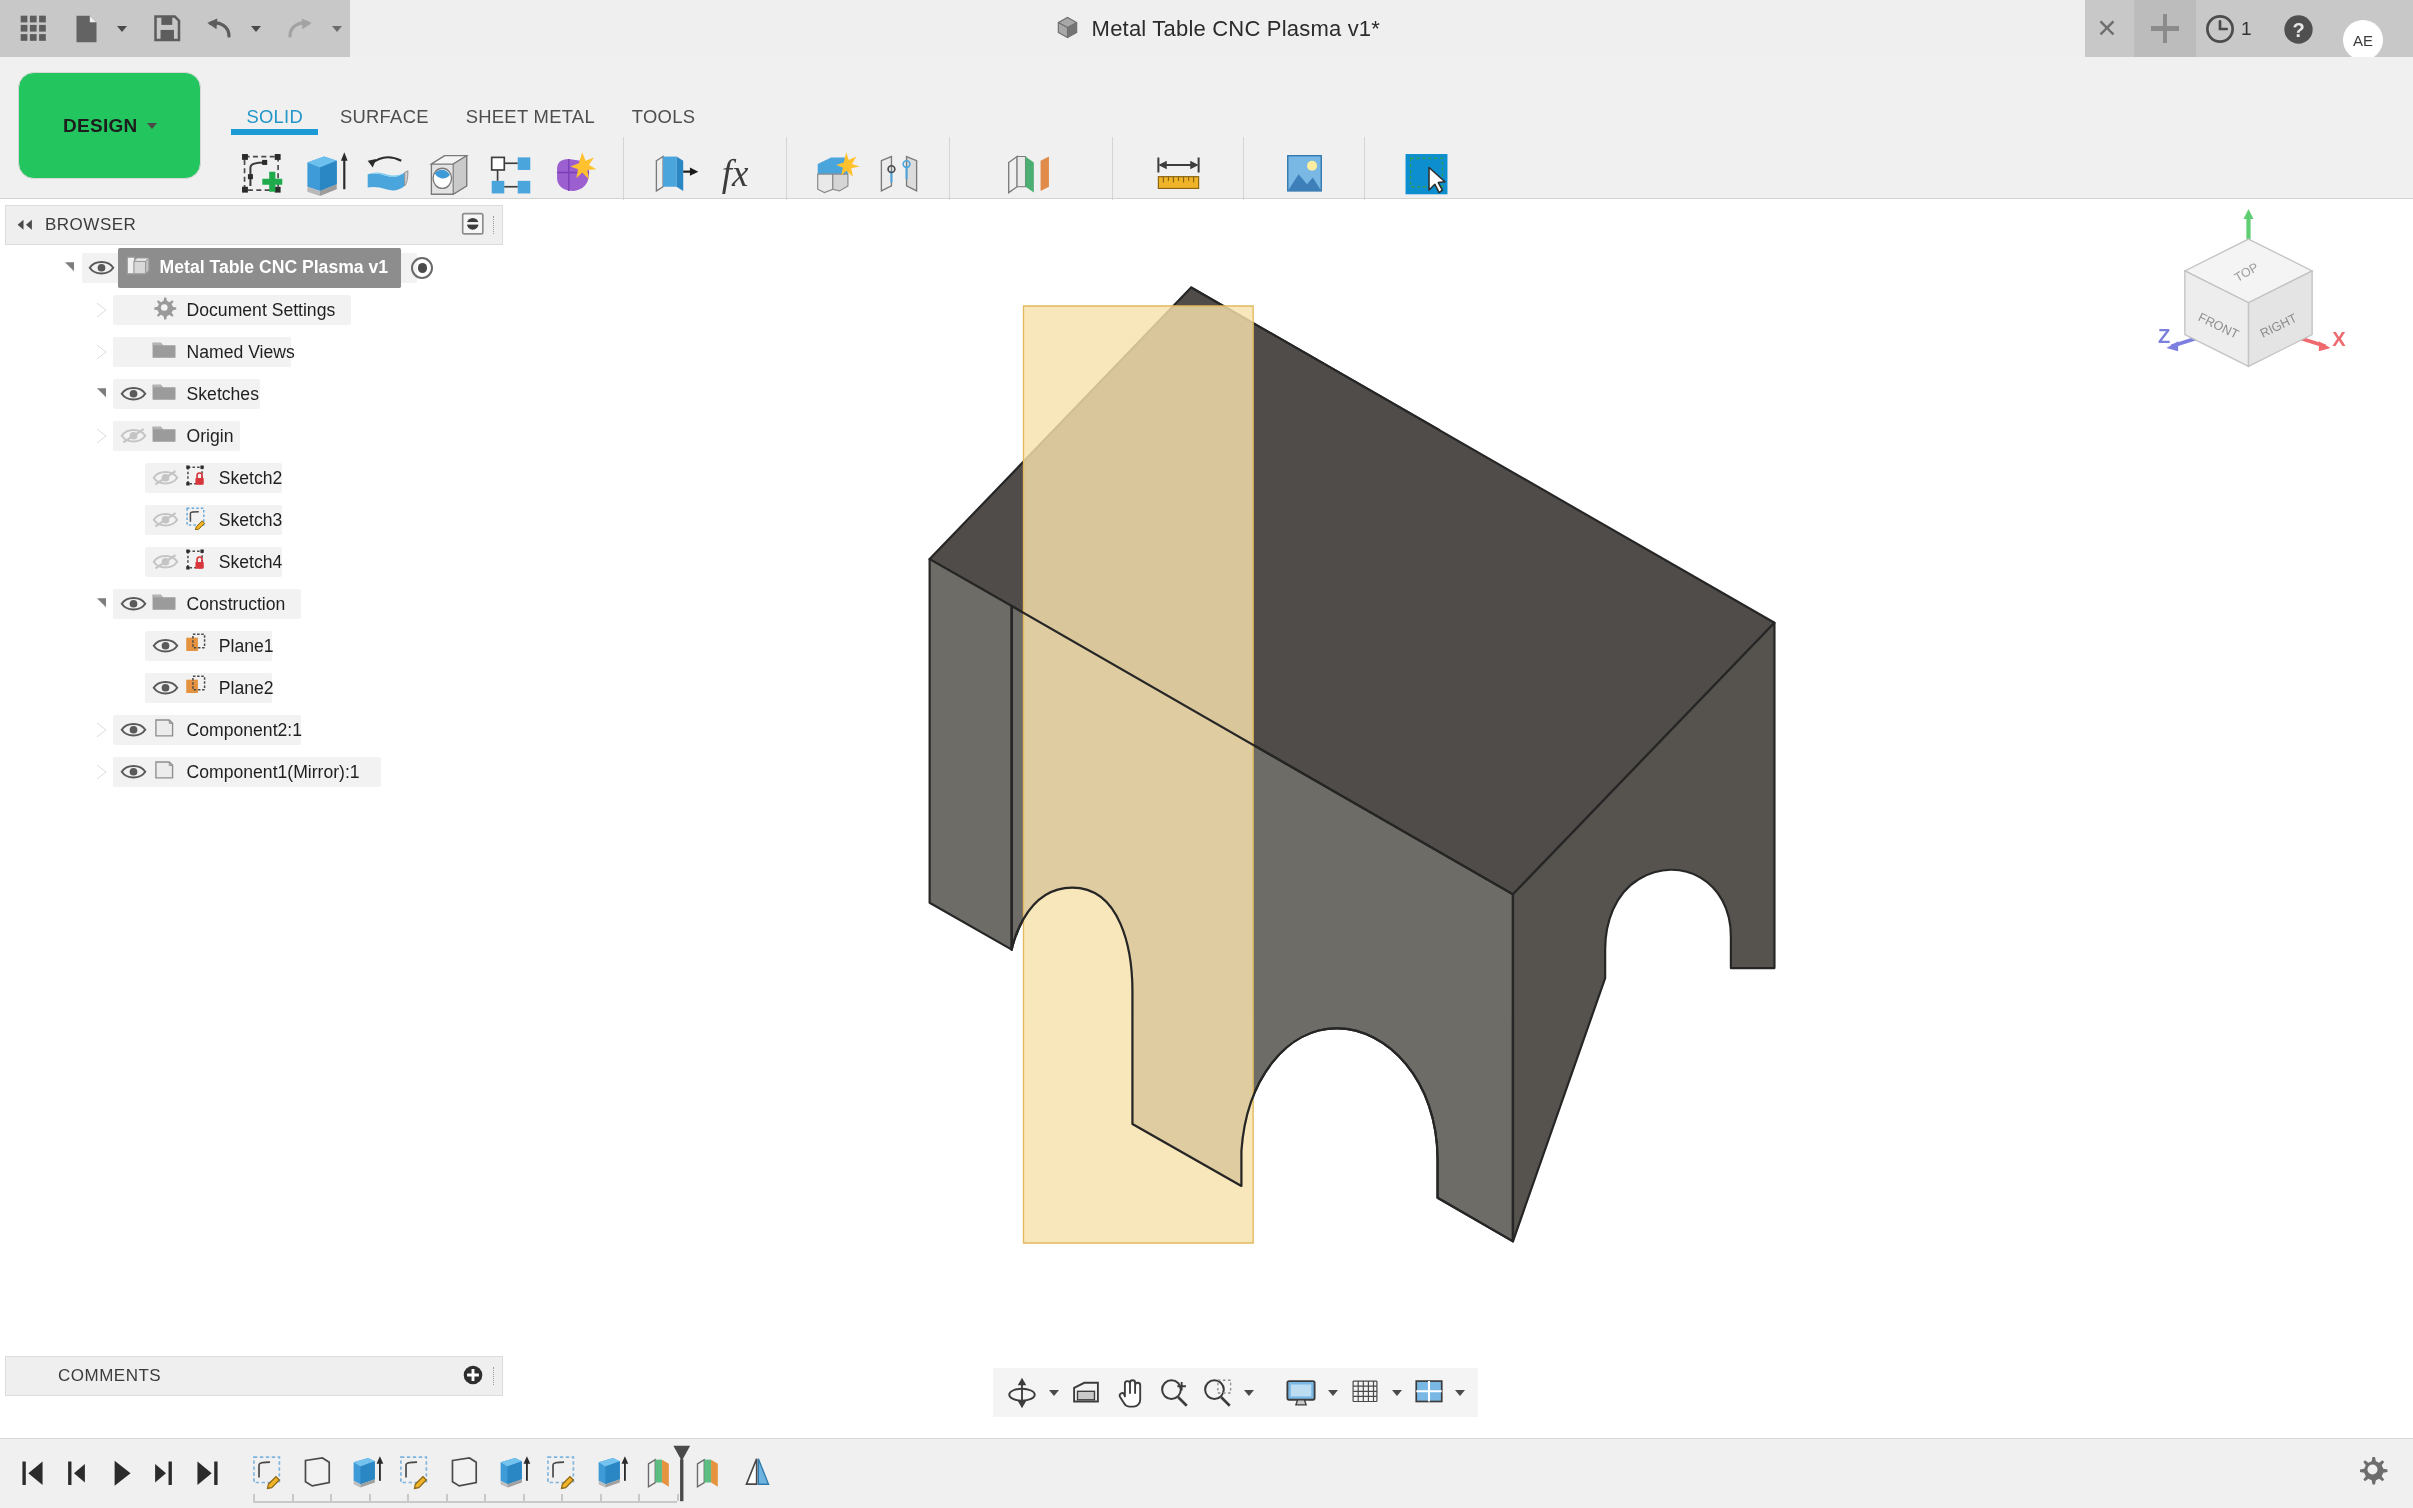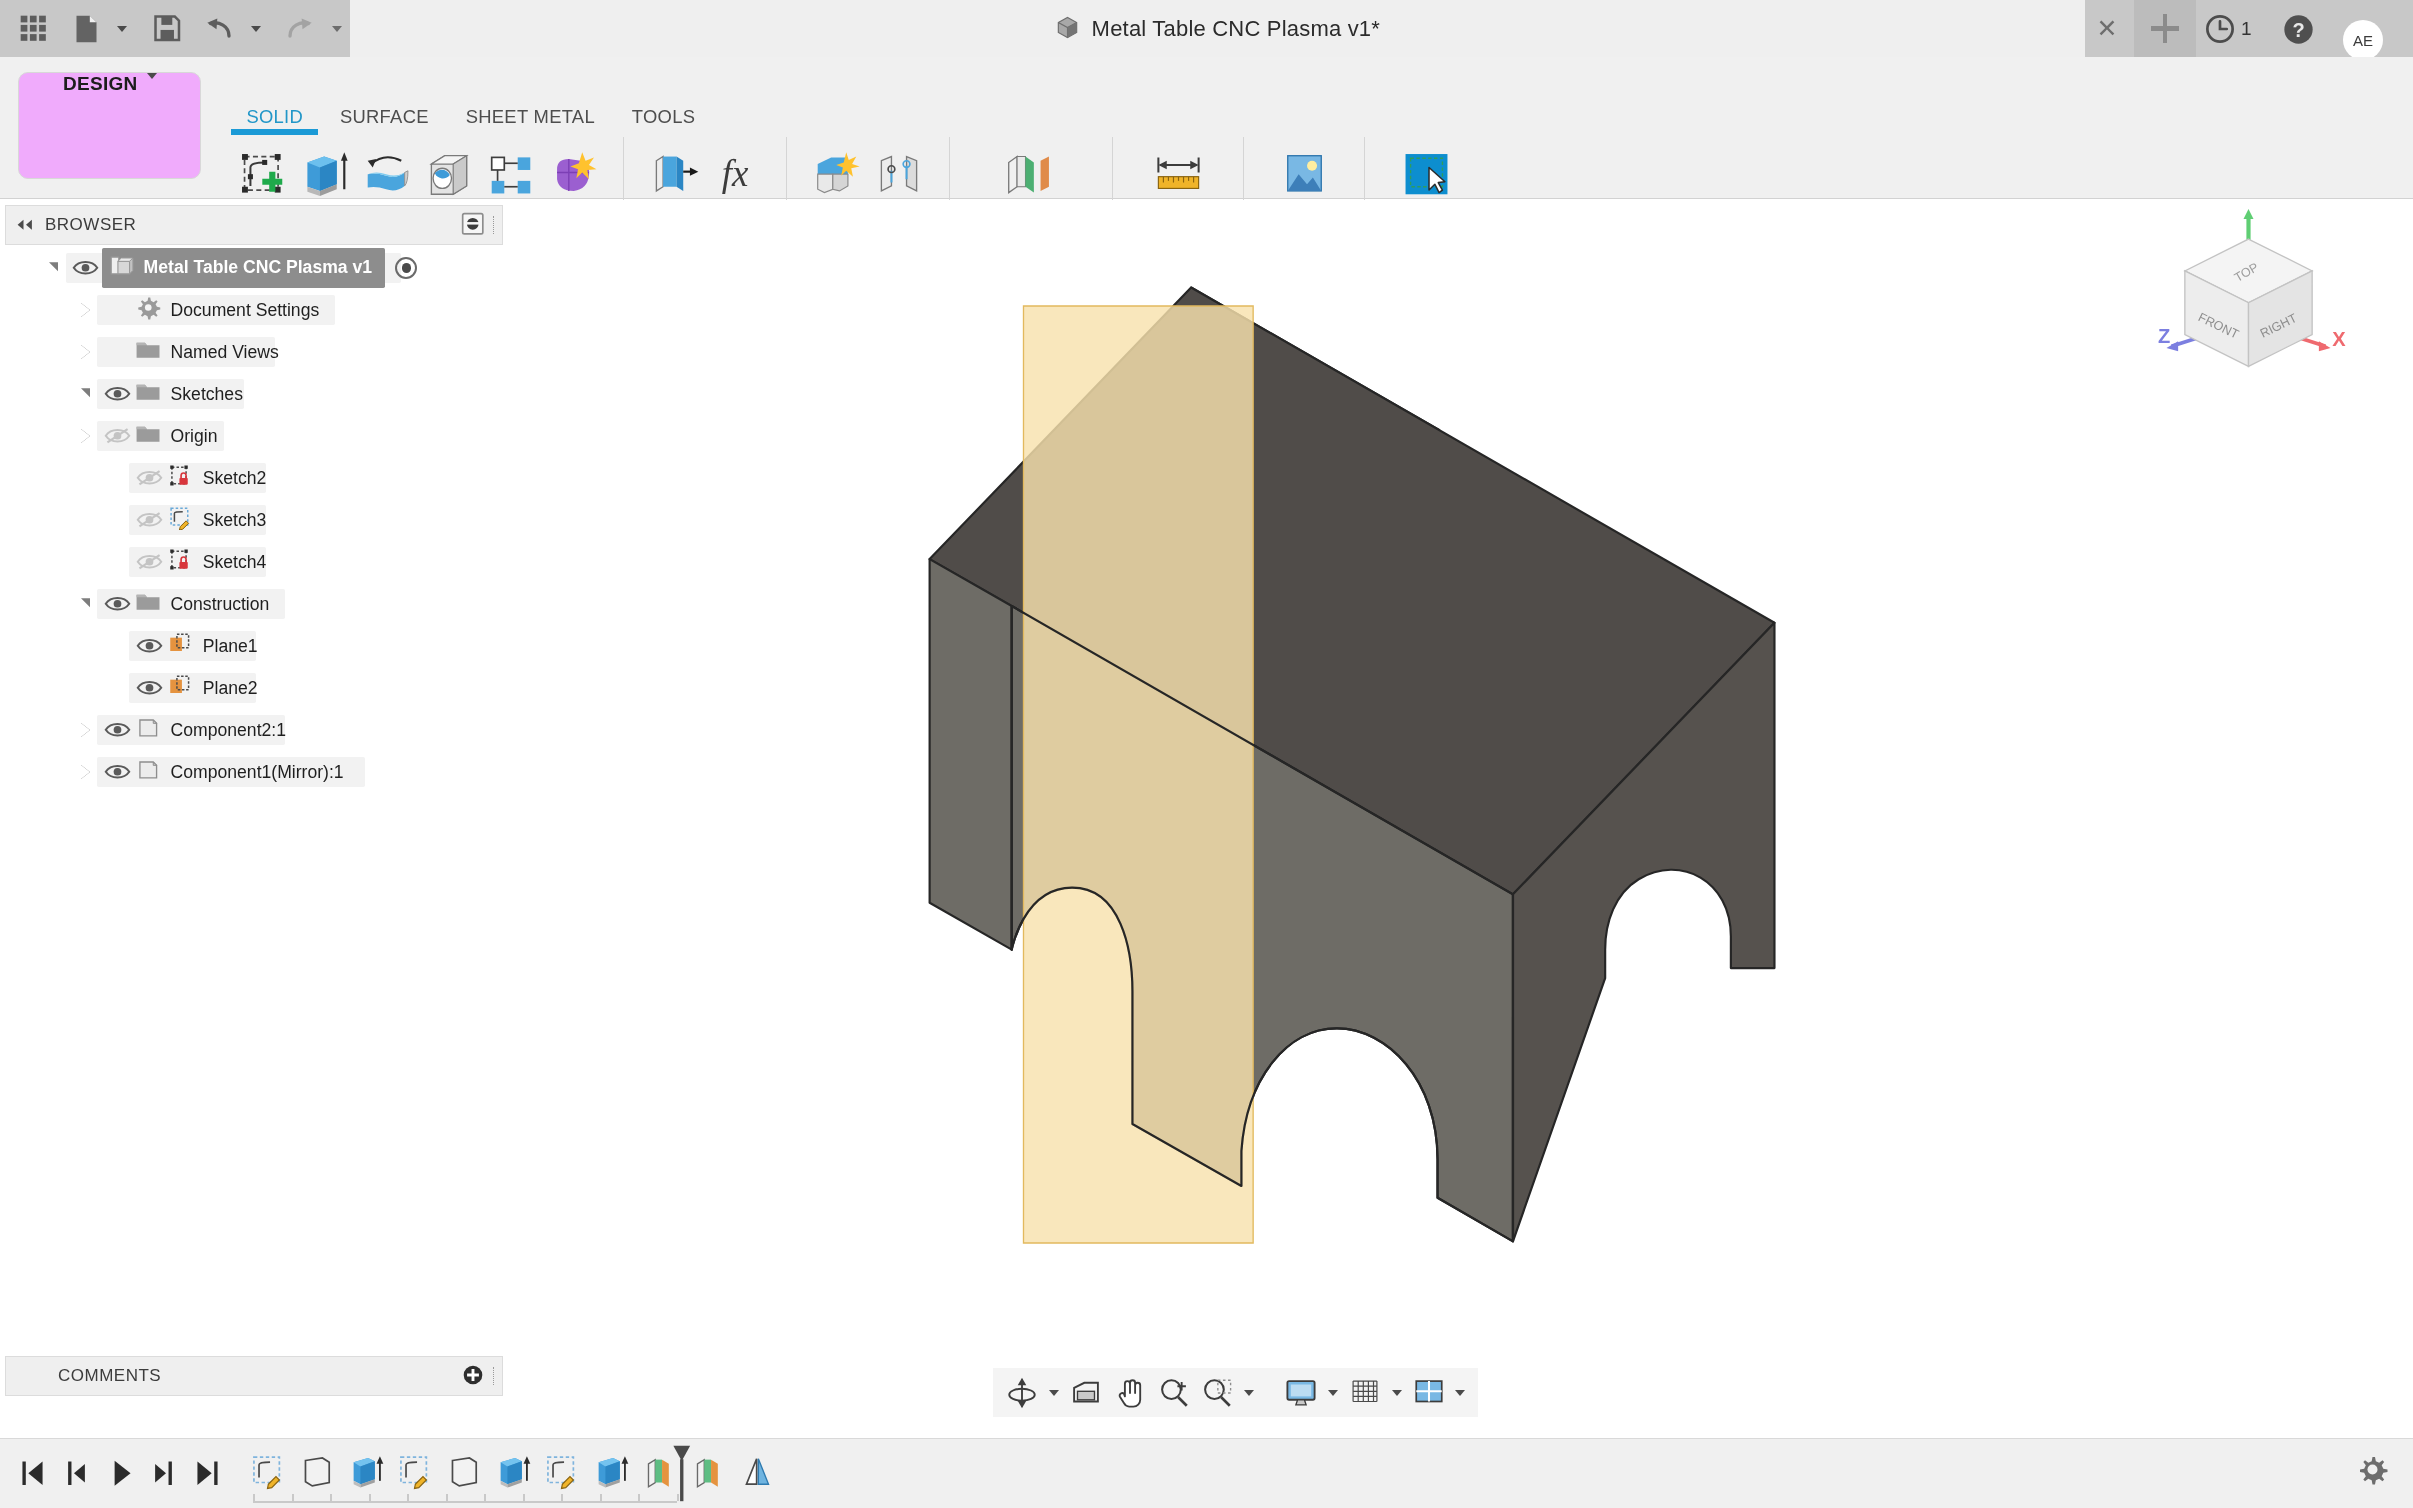--- a/index.html
+++ b/index.html
@@ -68,22 +68,22 @@
     font-size: 15px; color: #3b3b3b; cursor: pointer;
   }
 
   
   #ribbon {
     position: absolute; top: 57px; left: 0; width: 2413px; height: 142px;
     background: #f0f0f0; border-bottom: 0.8px solid #d2d2d2;
   }
   #design-dd {
     position: absolute; left: 18.4px; top: 15px; width: 183px; height: 107px;
-    border: 0.8px solid #d8d8d8; border-radius: 10px; background: #f0abfc;
-    display: flex; align-items: flex-start; justify-content: center; gap: 9.2px;
+    border: 0.8px solid #d8d8d8; border-radius: 16px; background: #22c55e;
+    display: flex; align-items: center; justify-content: center; gap: 9.2px;
     cursor: pointer;
   }
   #design-dd .lbl { font-size: 19px; font-weight: bold; color: #1d1d1d; letter-spacing: 0.3px; }
 
   #tabs {
     position: absolute; left: 228px; top: 49px; display: flex; gap: 0; text-align: right;
   }
   .rtab {
     font-size: 18.4px; color: #4d4d4d; padding: 0 18.4px; cursor: pointer;
     letter-spacing: 0.3px; white-space: nowrap;
@@ -114,21 +114,21 @@
   #browser-hd {
     position: absolute; left: 5px; top: 5px; width: 498px; height: 40px;
     background: #efefef; border: 0.8px solid #dcdcdc;
     display: flex; align-items: center;
   }
   #browser-hd .collapse { width: 39px; display:flex; align-items:center; justify-content:center; cursor: pointer; }
   #browser-hd .hd-lbl { font-size: 17px; color: #3c3c3c; letter-spacing: 0.5px; }
   #browser-hd .hd-right { margin-left: auto; display: flex; align-items: center; gap: 8.4px; padding-right: 6.7px; }
   .grip { width: 2.5px; height: 18.4px; border-left: 1.7px dotted #9a9a9a; }
 
-  #tree { position: absolute; left: 0; top: 47px; width: 508px; padding-left: 12px; }
+  #tree { position: absolute; left: 16px; top: 47px; width: 508px; padding-left: 12px; }
   .trow {
     position: relative; height: 42px; display: flex; align-items: center;
     font-size: 17.6px; color: #1f1f1f; cursor: pointer;
   }
   .trow .hit { position: absolute; height: 30px; top: 5.9px; background: #f2f2f2; border-radius: 1.7px; }
   .trow.sel .hit { background: #f2f2f2; }
   .tw { position: relative; z-index: 2; display: flex; align-items: center; }
   .arrow-r {
     width: 0; height: 0; border-top: 7.5px solid transparent; border-bottom: 7.5px solid transparent;
     border-left: 9.2px solid #ffffff; filter: drop-shadow(0 0 0.5px #555);

